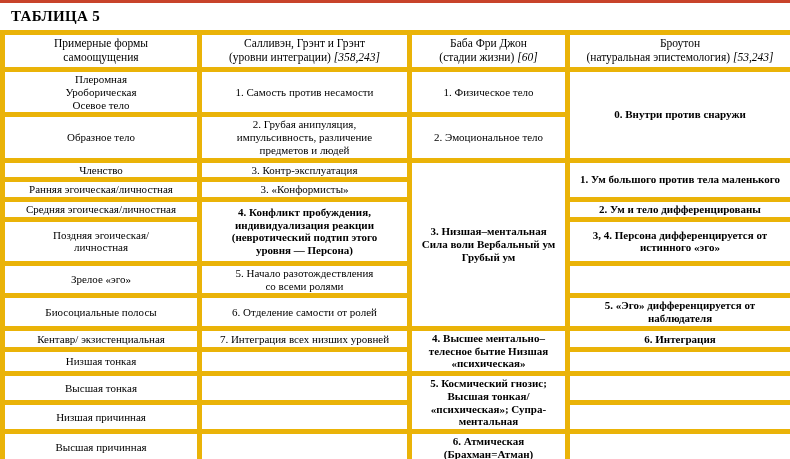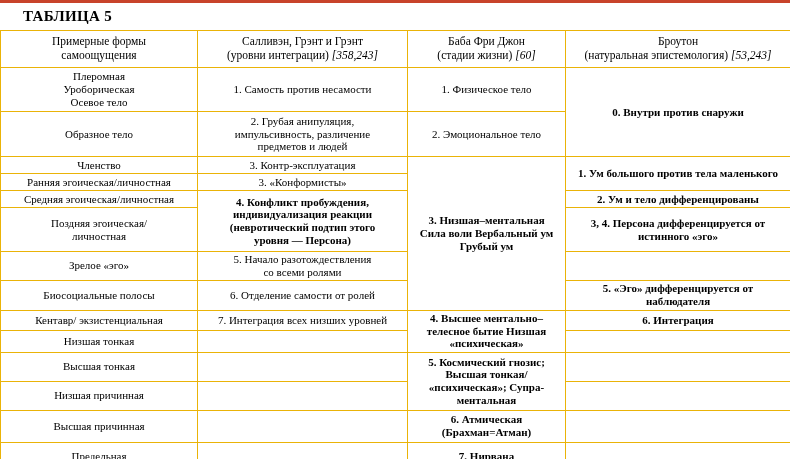--- a/index.html
+++ b/index.html
@@ -3,27 +3,27 @@
 <meta charset="utf-8">
 <style>
   html,body{margin:0;padding:0;}
   body{
     width:790px;height:459px;background:#fff;color:#000;
     font-family:"Liberation Serif", serif;
     overflow:hidden;
   }
   .topbar{height:3px;width:100%;background:#c8432a;}
   .title{
-    height:27px;line-height:26px;padding-left:23px;
+    height:27px;line-height:26px;padding-left:11px;
     font-size:15px;font-weight:bold;letter-spacing:.3px;
   }
   table{
     border-collapse:collapse;table-layout:fixed;width:790px;
   }
-  th,td{border:1px solid #eab308;}
+  th,td{border:5px solid #eab308;}
   thead tr{height:37px;}
   th{
     font-weight:normal;font-size:11.5px;line-height:1.2;
     text-align:center;vertical-align:middle;padding:2px 2px;
   }
   th i{font-style:italic;}
   td{
     font-size:11px;line-height:1.16;
     text-align:center;vertical-align:middle;
     padding:1px 3px;white-space:pre-line;

